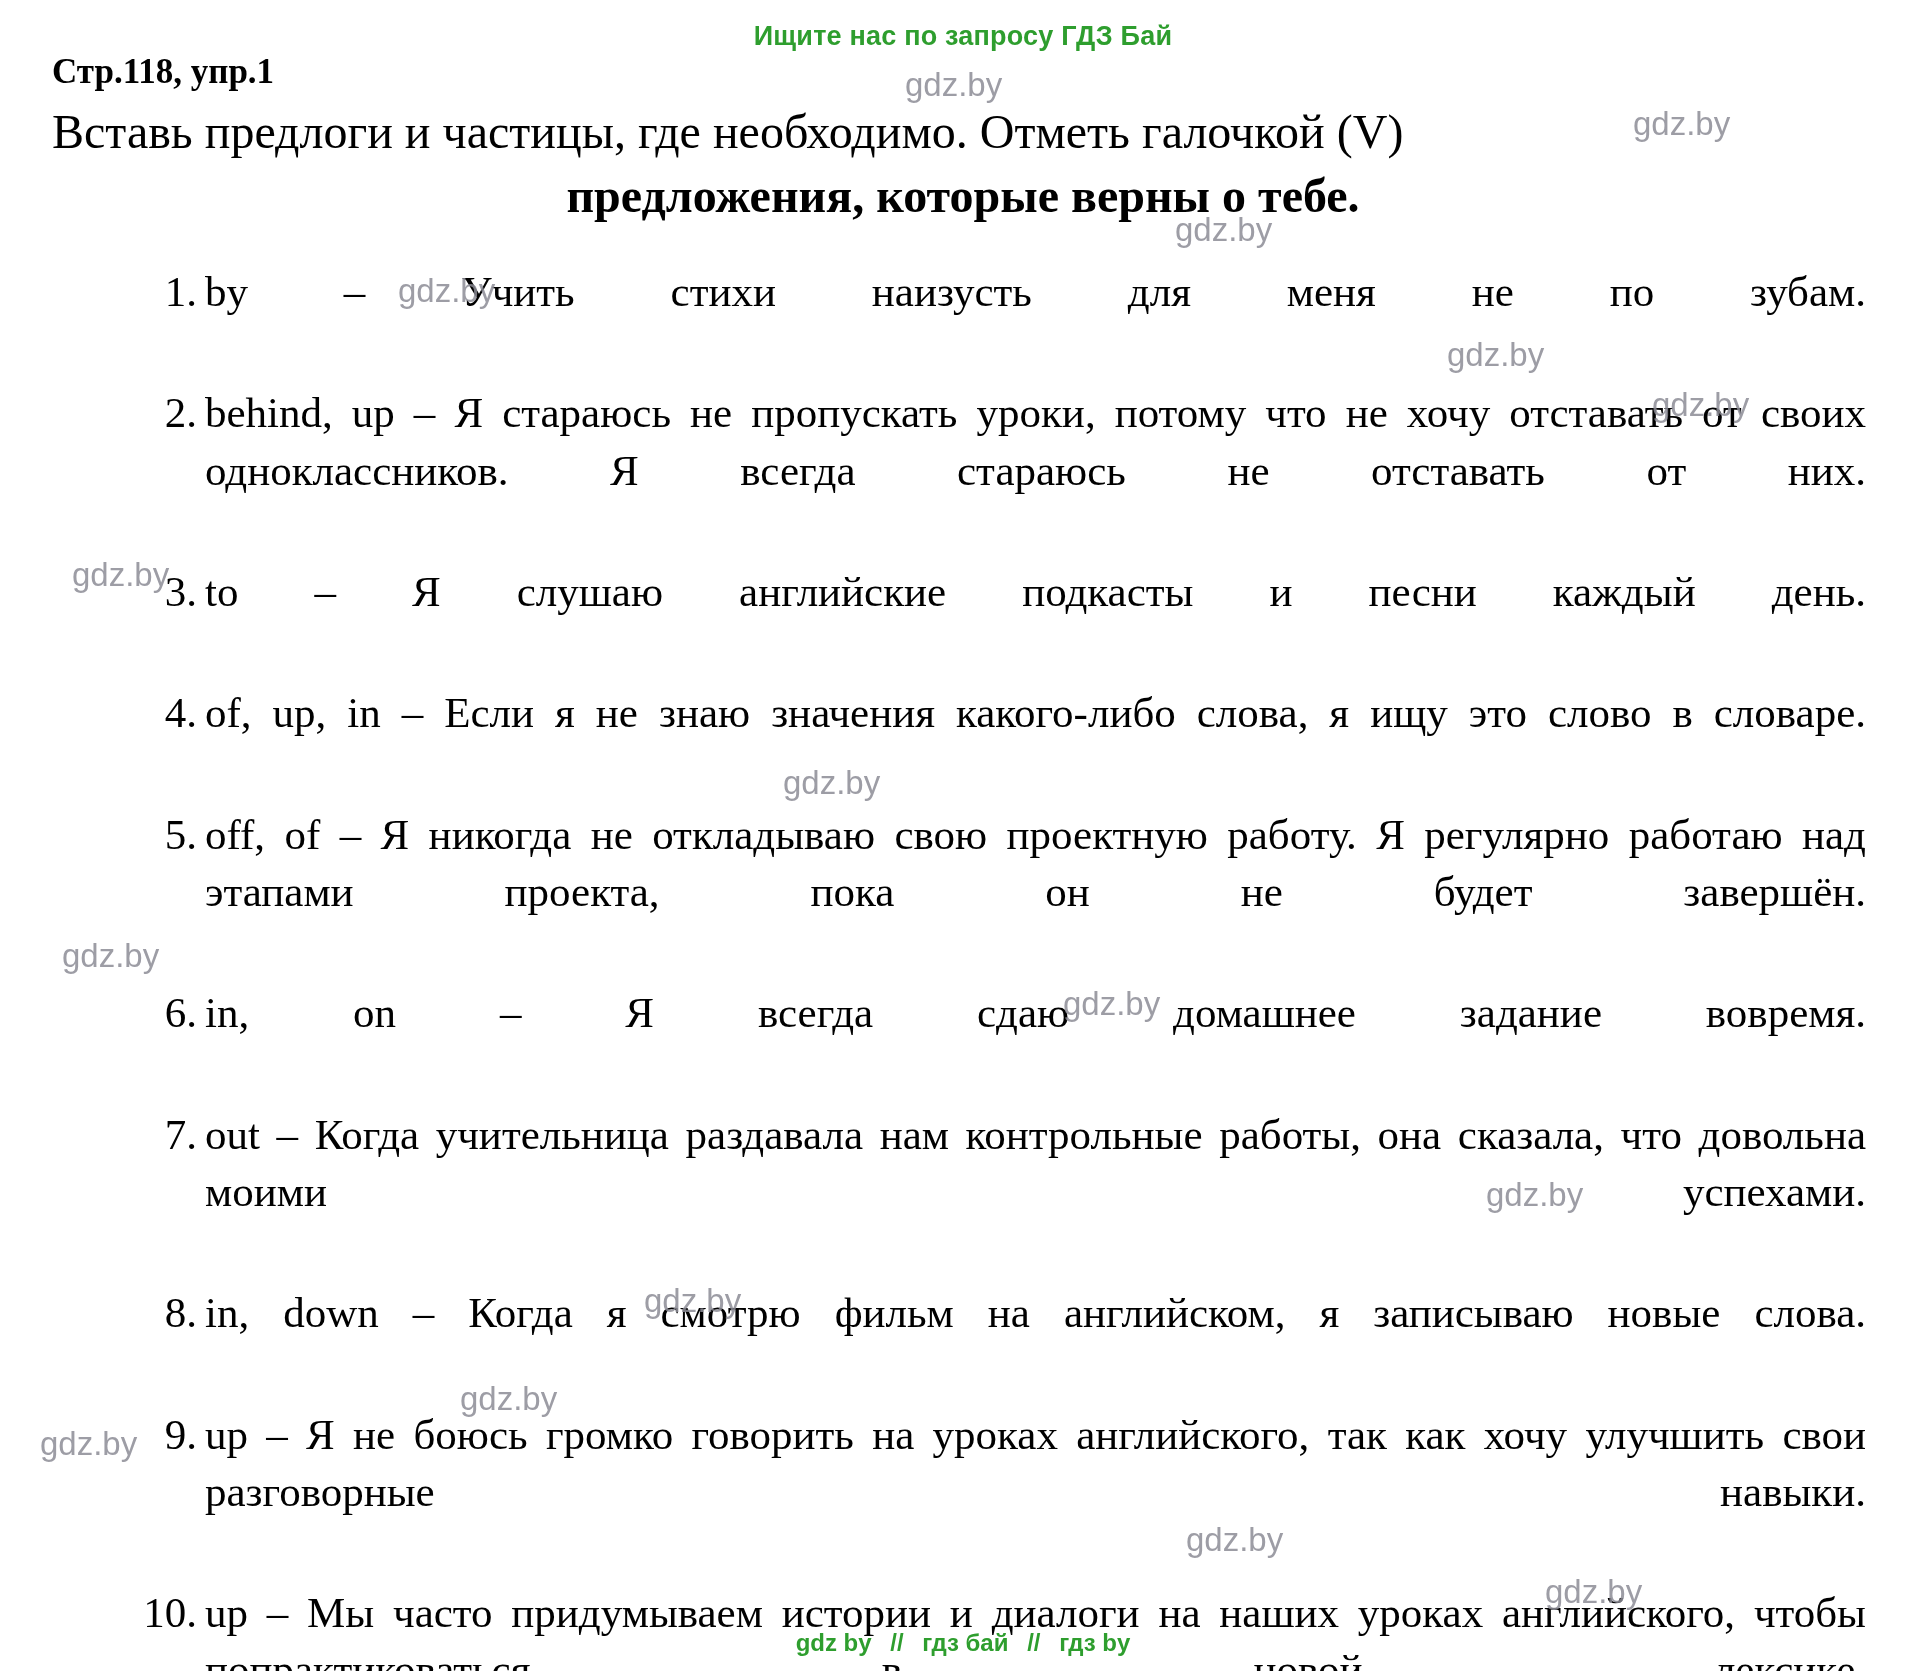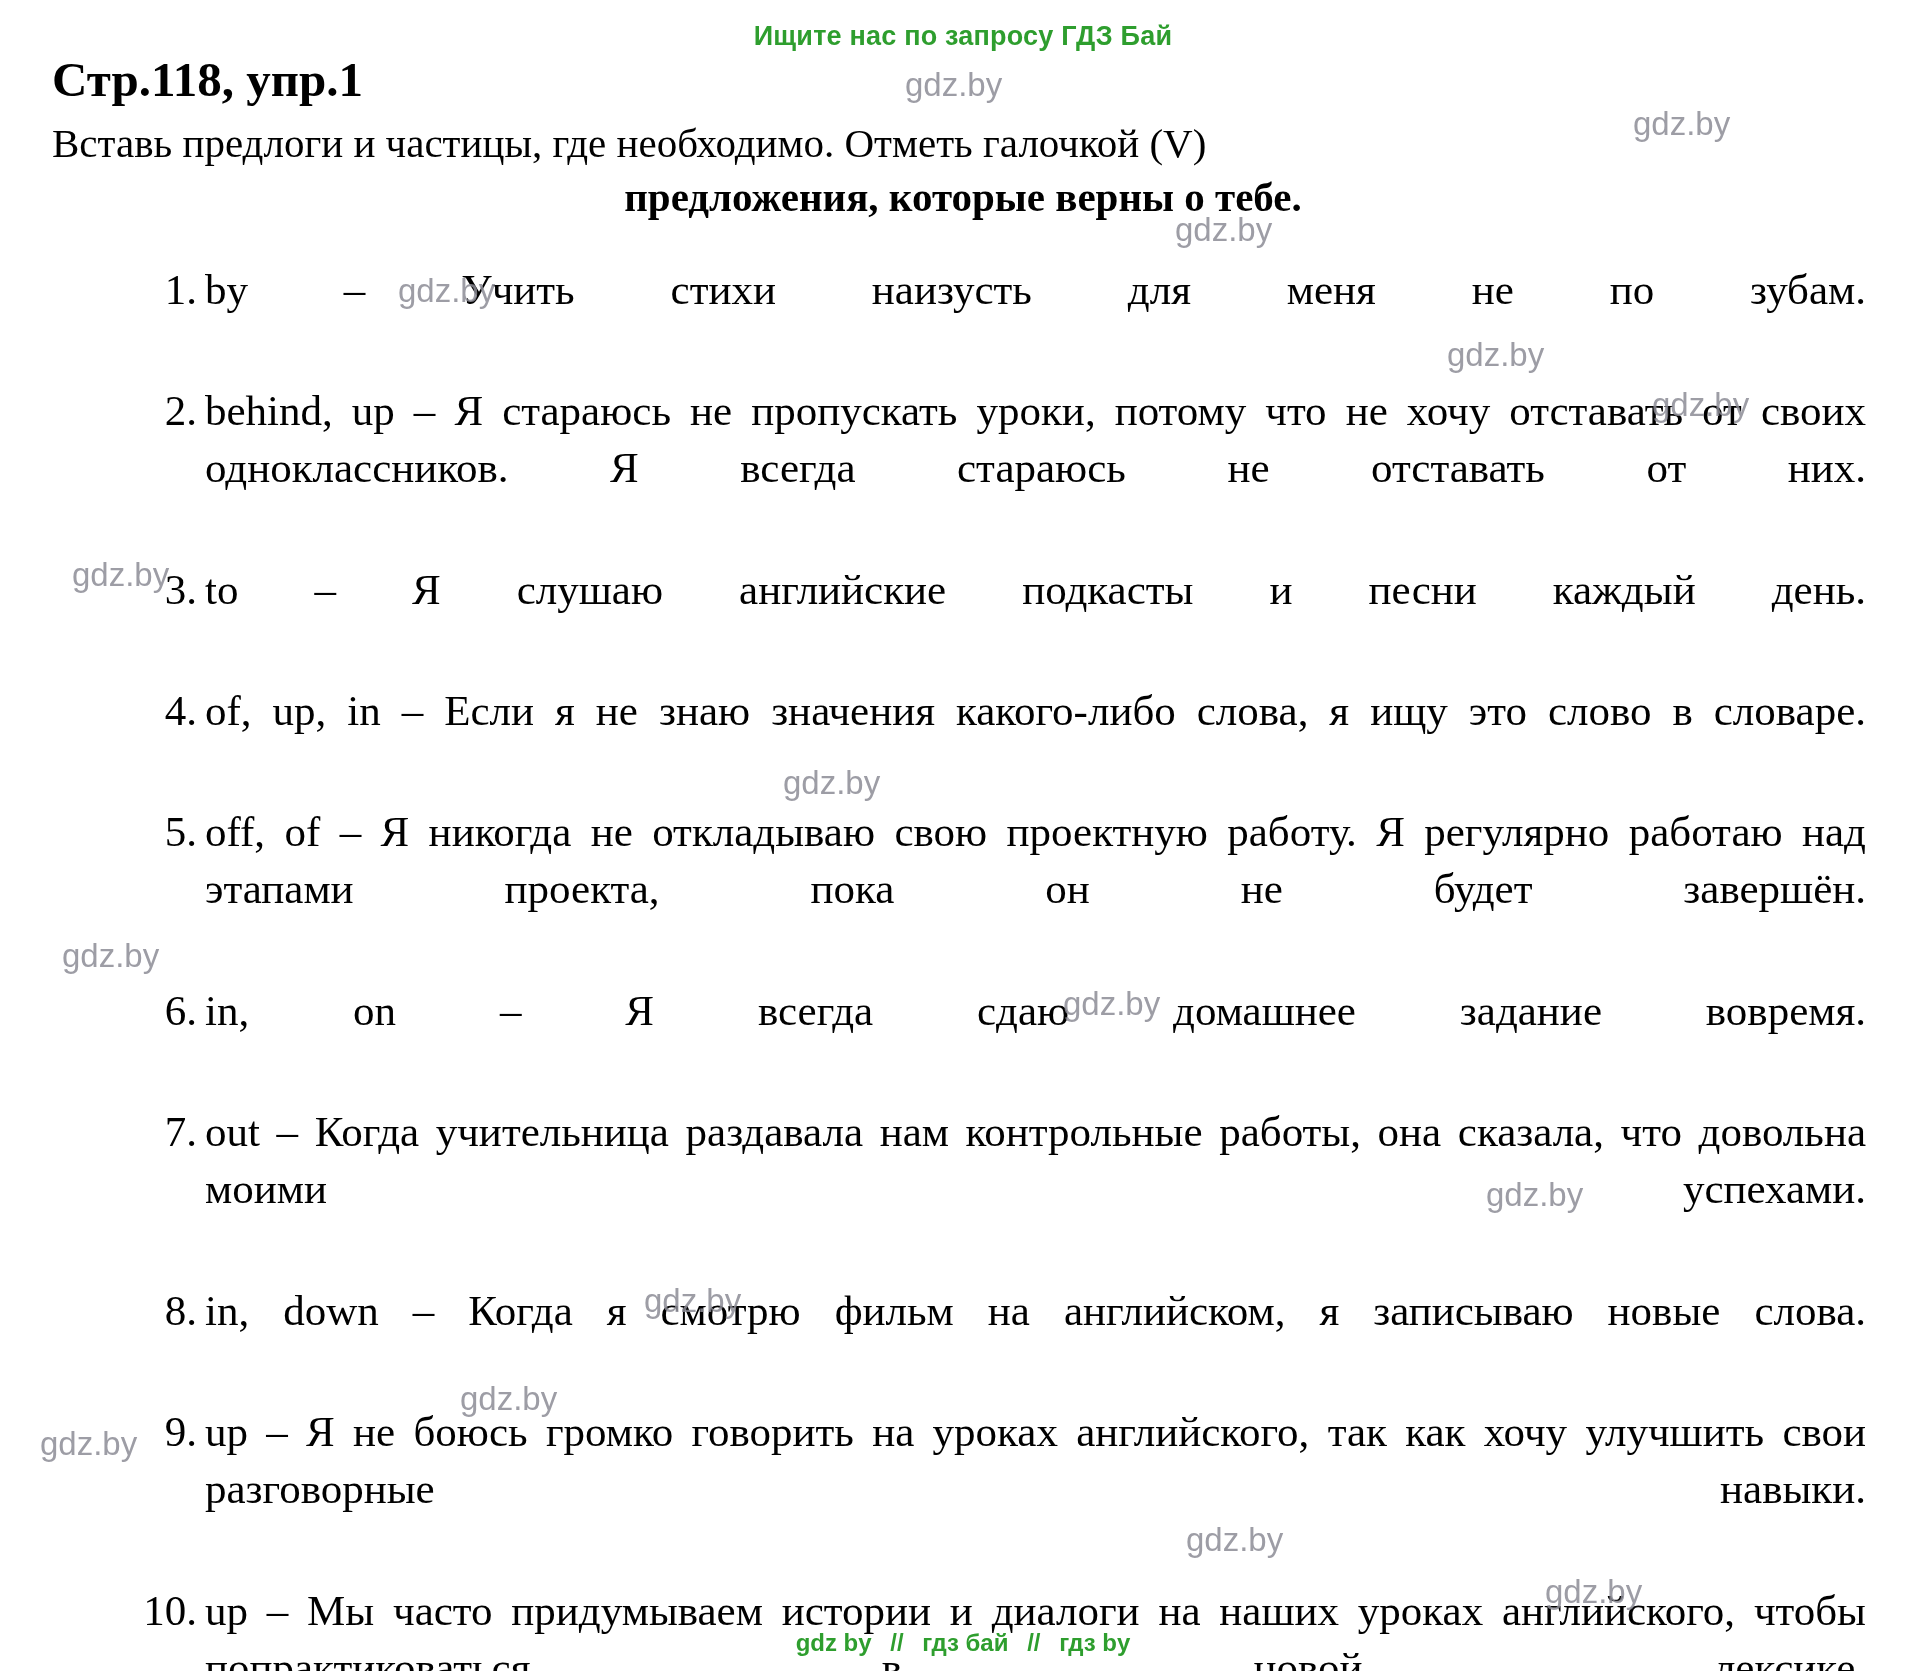--- a/index.html
+++ b/index.html
@@ -33,28 +33,28 @@
   
   .page {
     position: absolute;
     top: 52px;
     left: 0;
     width: 1926px;
   }
 
   .heading {
     margin: 0 0 0 52px;
-    font-size: 49px;
+    font-size: 35px;
     font-weight: bold;
     line-height: 1.15;
   }
 
   .task-text {
     margin: 8px 52px 0 52px;
-    font-size: 41px;
+    font-size: 48px;
     line-height: 1.32;
     text-align: justify;
     text-justify: inter-word;
   }
   .task-text .line2 {
     display: block;
     text-align: center;
     font-weight: bold;
   }
 

